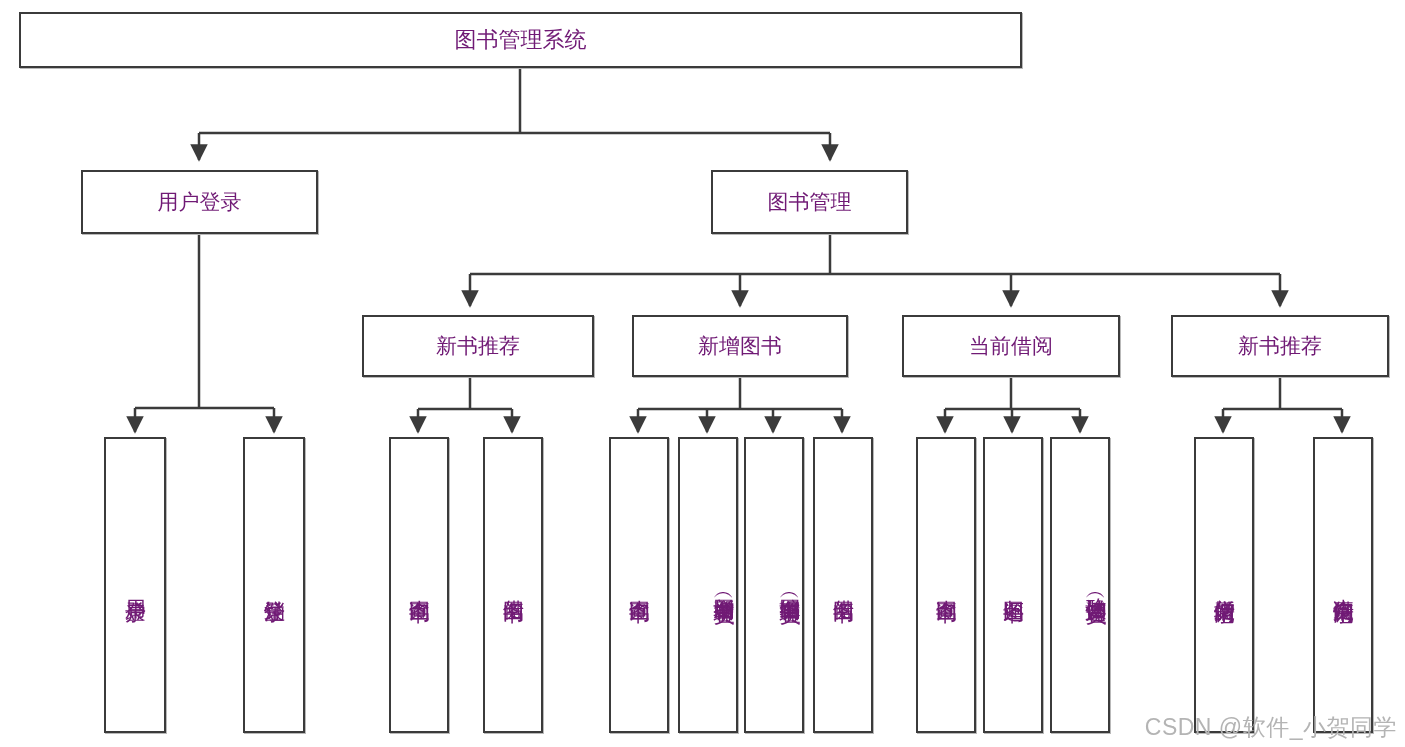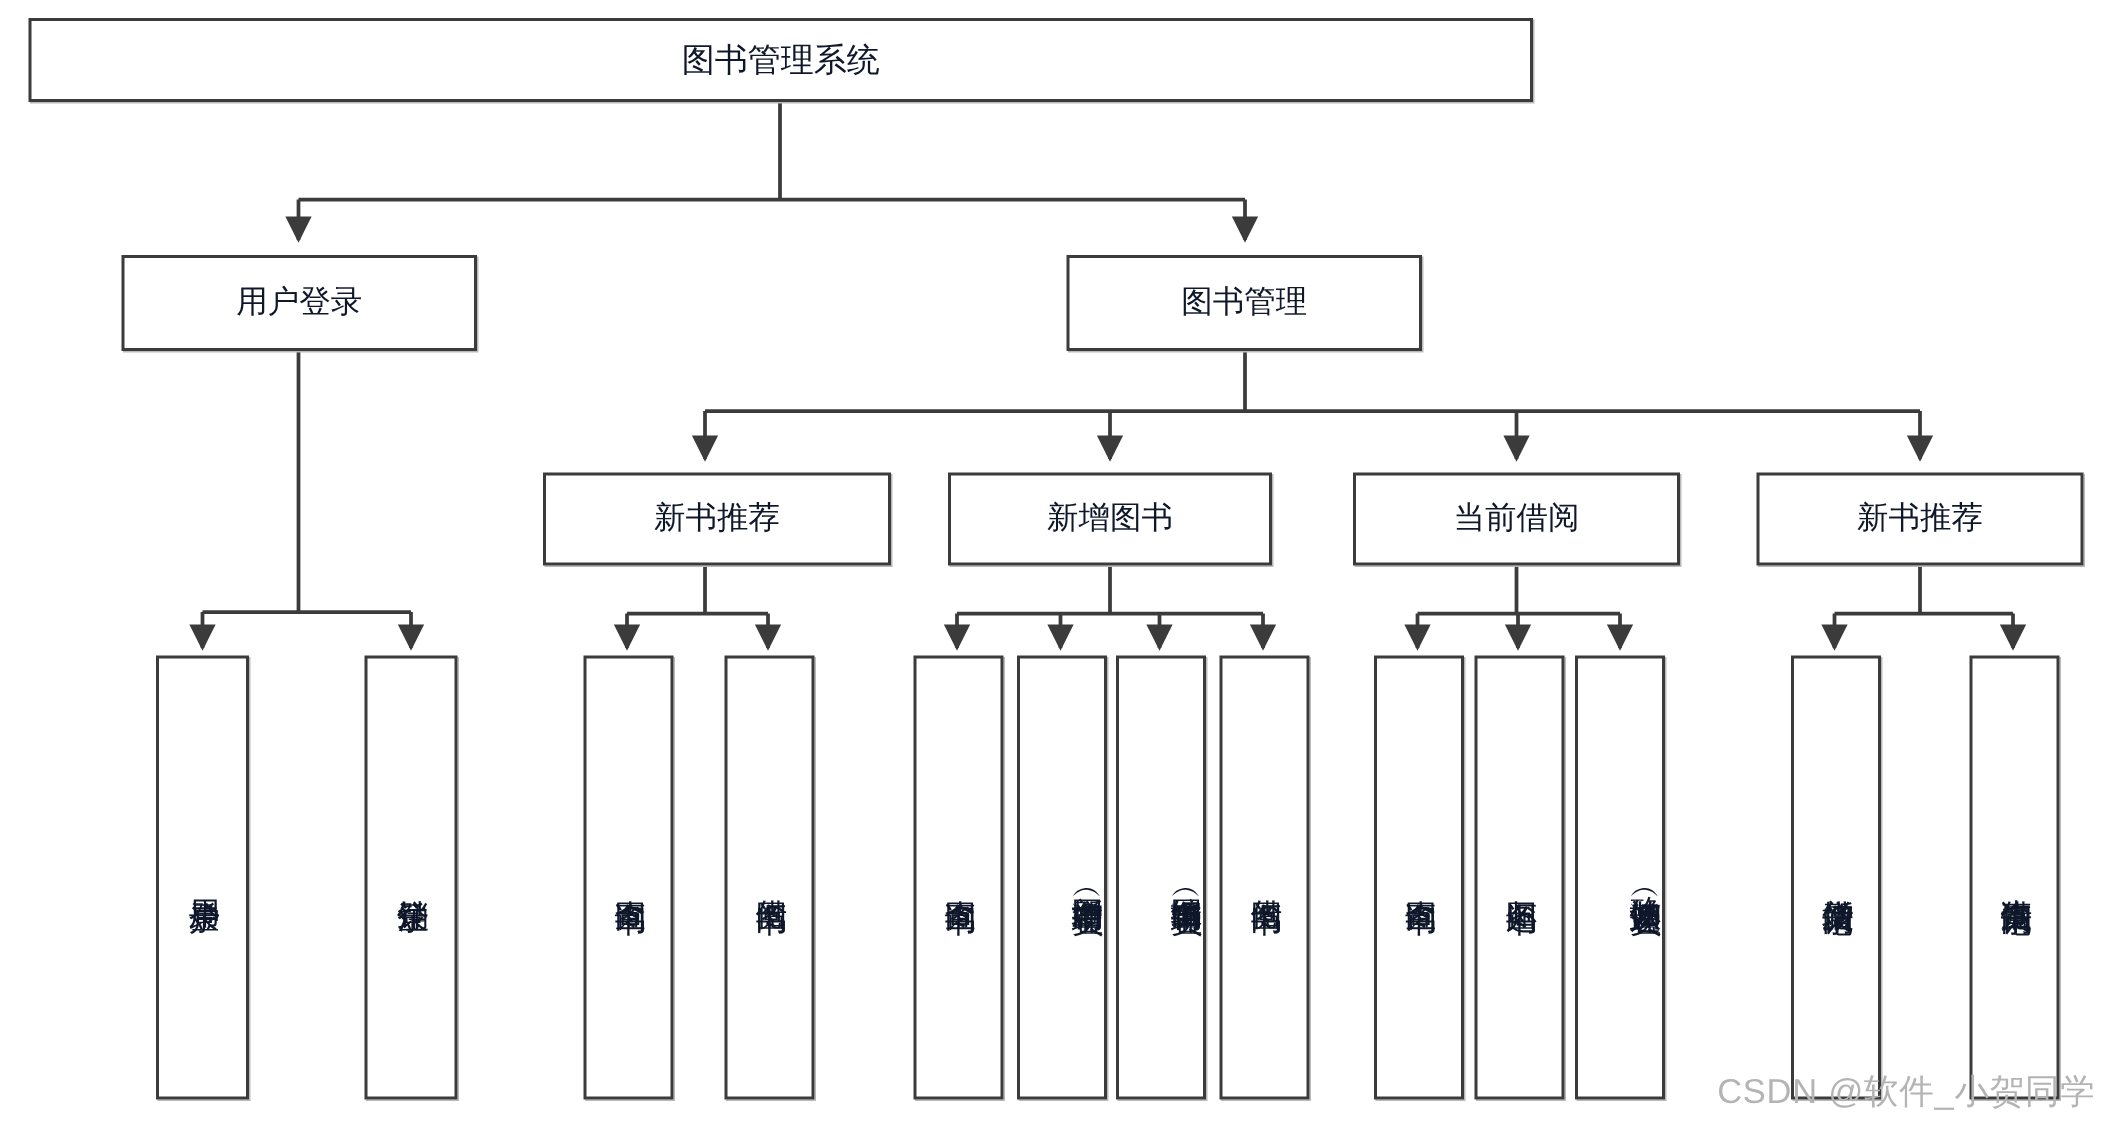--- a/index.html
+++ b/index.html
@@ -27,21 +27,21 @@
   }
   .node {
     position: absolute;
     box-sizing: border-box;
     background: #ffffff;
     border: 2px solid #3b3b3b;
     box-shadow: 1px 1px 0 0 #b9b9b9;
     display: flex;
     align-items: center;
     justify-content: center;
-    color: #0f172a;
+    color: #701a75;
     text-align: center;
     line-height: 1.18;
   }
   .node.h {
     font-size: 21px;
   }
   .node.root {
     font-size: 22px;
   }
   .node.v {
@@ -117,21 +117,21 @@
       <path d="M 1280 377 L 1280 409"></path>
       <path d="M 1223 409 L 1342 409"></path>
       <path d="M 1223 409 L 1223 432" marker-end="url(#arrow)"></path>
       <path d="M 1342 409 L 1342 432" marker-end="url(#arrow)"></path>
     </g>
   </svg>
 
   <div class="node h root" style="left:19px; top:12px; width:1003px; height:56px;">图书管理系统</div>
 
   <div class="node h" style="left:81px; top:170px; width:237px; height:64px;">用户登录</div>
-  <div class="node h" style="left:711px; top:170px; width:237px; height:64px;">图书管理</div>
+  <div class="node h" style="left:711px; top:170px; width:197px; height:64px;">图书管理</div>
 
   <div class="node h" style="left:362px; top:315px; width:232px; height:62px;">新书推荐</div>
   <div class="node h" style="left:632px; top:315px; width:216px; height:62px;">新增图书</div>
   <div class="node h" style="left:902px; top:315px; width:218px; height:62px;">当前借阅</div>
   <div class="node h" style="left:1171px; top:315px; width:218px; height:62px;">新书推荐</div>
 
   <div class="node v" style="left:104px; top:437px; width:62px; height:296px; align-items:center;">用户登录</div>
   <div class="node v" style="left:243px; top:437px; width:62px; height:296px; align-items:center;">注销登录</div>
 
   <div class="node v" style="left:389px; top:437px; width:60px; height:296px; align-items:center;">查询图书</div>

